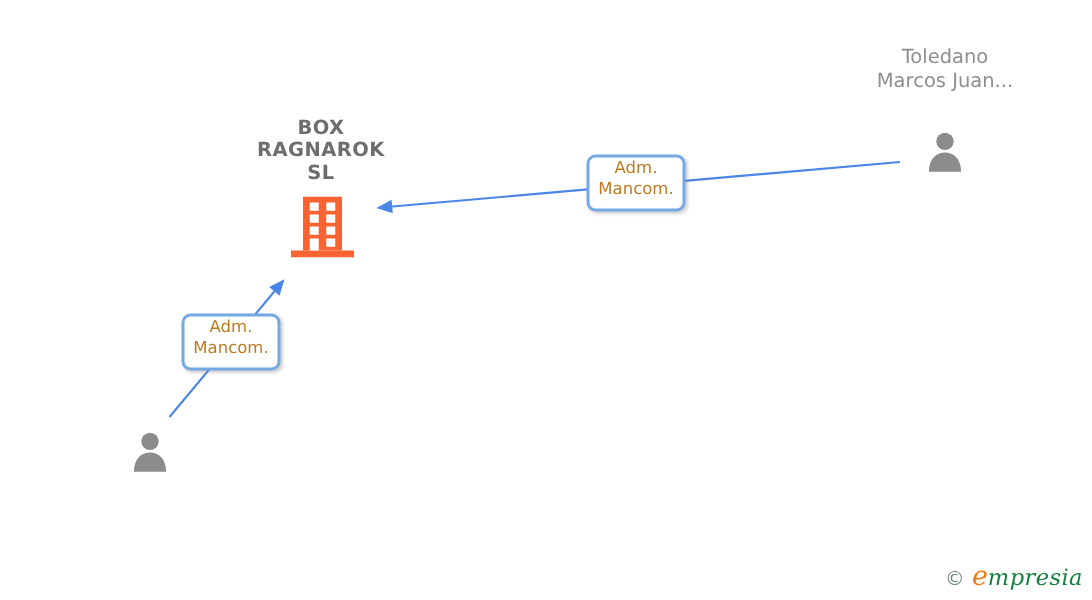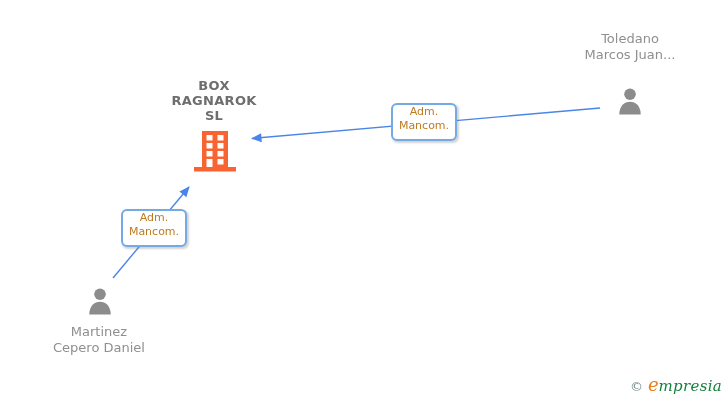--- a/index.html
+++ b/index.html
@@ -147,21 +147,20 @@
     </svg>
   </div>
 
   <div class="node-icon person-icon-martinez">
     <svg width="28" height="29" viewBox="0 0 30 30" xmlns="http://www.w3.org/2000/svg">
       <circle cx="15" cy="7.2" r="6.2" fill="#8c8c8c"></circle>
       <path d="M3.5,29 C3.5,19.5 9,15.2 15,15.2 C21,15.2 26.5,19.5 26.5,29 Z" fill="#8c8c8c"></path>
     </svg>
   </div>
 
-  <div class="node-label person-name person-martinez-name">Martinez Cepero Daniel</div>
 
   <div class="rel-box rel-box-1">
     <span>Adm. Mancom.</span>
   </div>
 
   <div class="rel-box rel-box-2">
     <span>Adm. Mancom.</span>
   </div>
 
   <div class="watermark">

